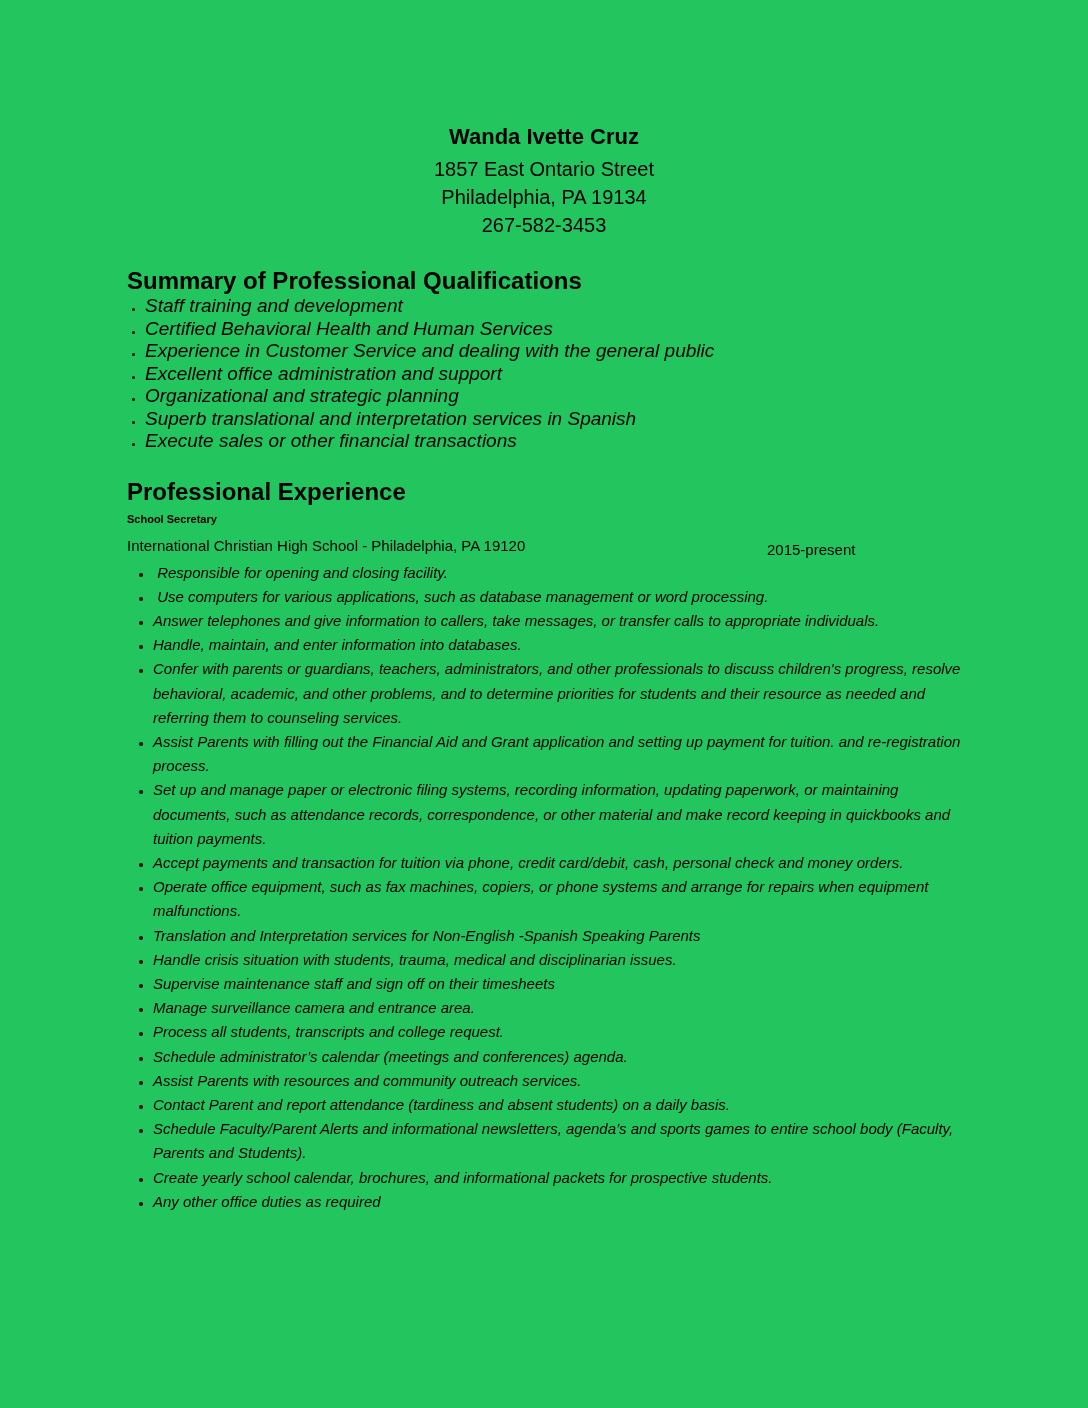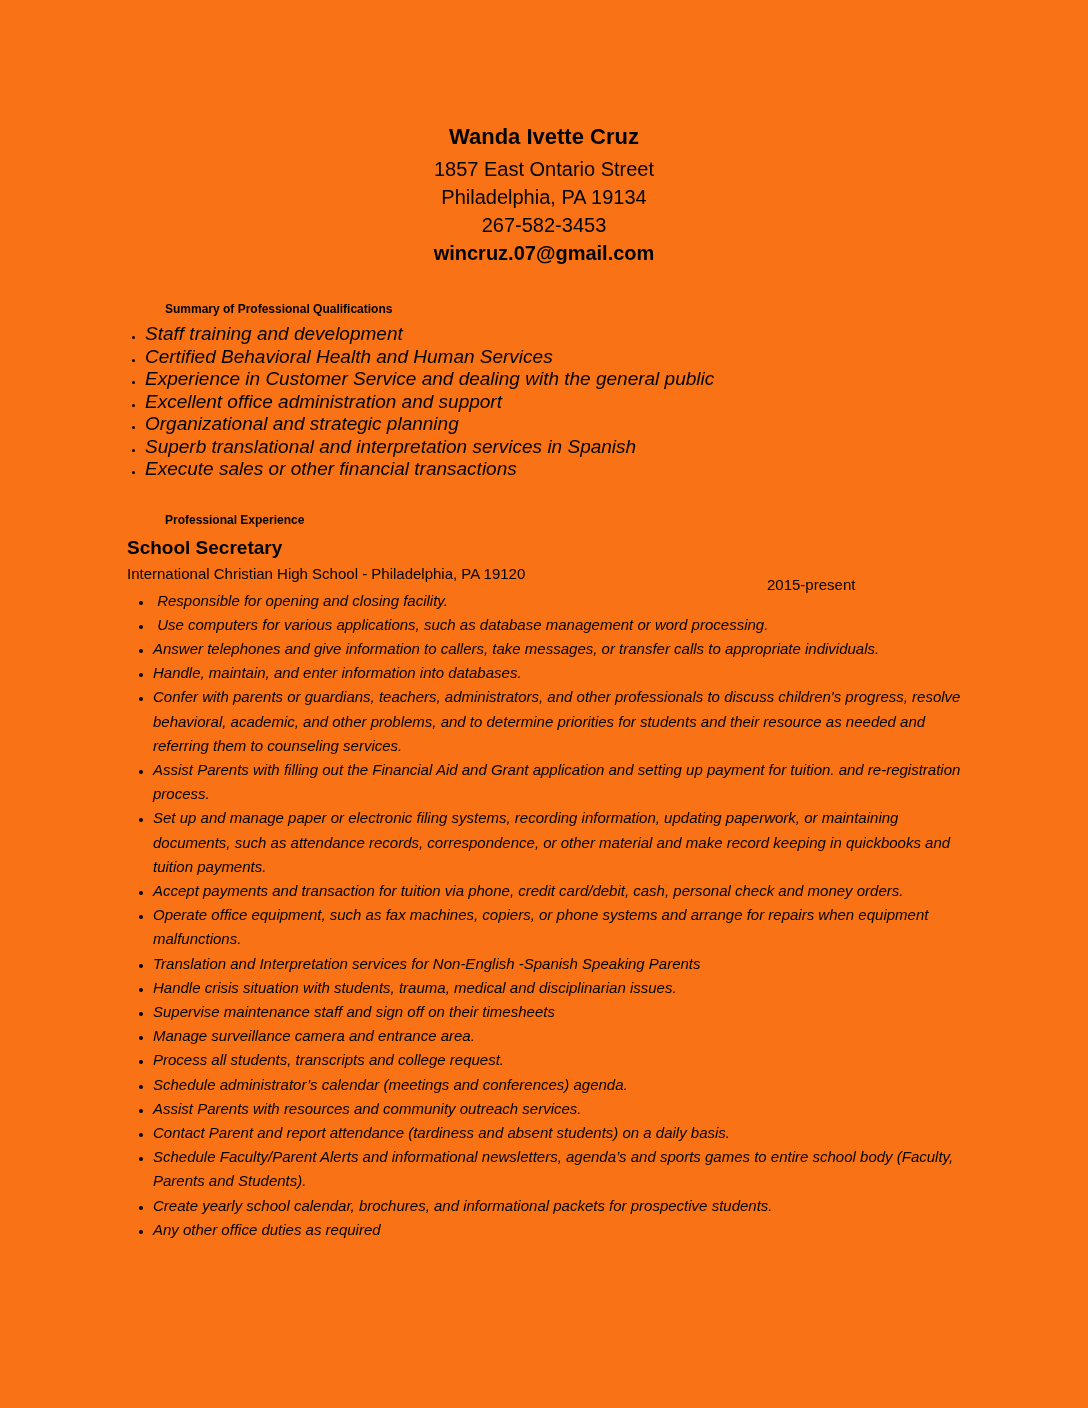--- a/index.html
+++ b/index.html
@@ -9,73 +9,72 @@
     height: 1408px;
     font-family: "Liberation Sans", "DejaVu Sans", sans-serif;
     color: #000000;
     -webkit-font-smoothing: antialiased;
   }
   .page {
     width: 1088px;
     height: 1408px;
     padding: 122px 127px 0 127px;
     overflow: hidden;
-    background: #f97316;
+    background: #22c55e;
   }
   
   .resume-header { text-align: center; }
   .name {
     font-size: 22px;
     font-weight: bold;
     line-height: 30px;
     margin-bottom: 3px;
   }
   .contact-line {
     font-size: 20px;
     line-height: 28px;
   }
   .contact-line.email { font-weight: bold; }
 
   
   .section-title {
-    font-size: 12px;
+    font-size: 24px;
     font-weight: bold;
     line-height: 24px;
-    margin-left: 38px;
   }
   .summary-title { margin-top: 30px; }
   .experience-title { margin-top: 27px; }
 
   
   ul.summary-list {
     margin-top: 2px;
     padding-left: 18px;
     list-style: disc outside;
     font-size: 19px;
     line-height: 22.5px;
     font-style: italic;
   }
   ul.summary-list li::marker { font-size: 11px; }
 
   
   .job-title {
-    font-size: 19px;
+    font-size: 11px;
     font-weight: bold;
     line-height: 27px;
     margin-top: 2px;
   }
   .employer-line {
     position: relative;
     font-size: 15px;
     line-height: 26px;
   }
   .employer-dates {
     position: absolute;
     left: 640px;
-    top: 11px;
+    top: 4px;
   }
   ul.duties-list {
     margin-top: 2px;
     padding-left: 26px;
     list-style: disc outside;
     font-size: 15px;
     line-height: 24.2px;
     font-style: italic;
   }
   ul.duties-list li { white-space: pre-wrap; }
@@ -84,21 +83,20 @@
 </head>
 <body>
 
 <div class="page">
 
   <div class="resume-header">
     <div class="name">Wanda Ivette Cruz</div>
     <div class="contact-line">1857 East Ontario Street</div>
     <div class="contact-line">Philadelphia, PA 19134</div>
     <div class="contact-line">267-582-3453</div>
-    <div class="contact-line email">wincruz.07@gmail.com</div>
   </div>
 
   <div class="section-title summary-title">Summary of Professional Qualifications</div>
   <ul class="summary-list">
     <li>Staff training and development</li>
     <li>Certified Behavioral Health and Human Services</li>
     <li>Experience in Customer Service and dealing with the general public</li>
     <li>Excellent office administration and support</li>
     <li>Organizational and strategic planning</li>
     <li>Superb translational and interpretation services in Spanish</li>

